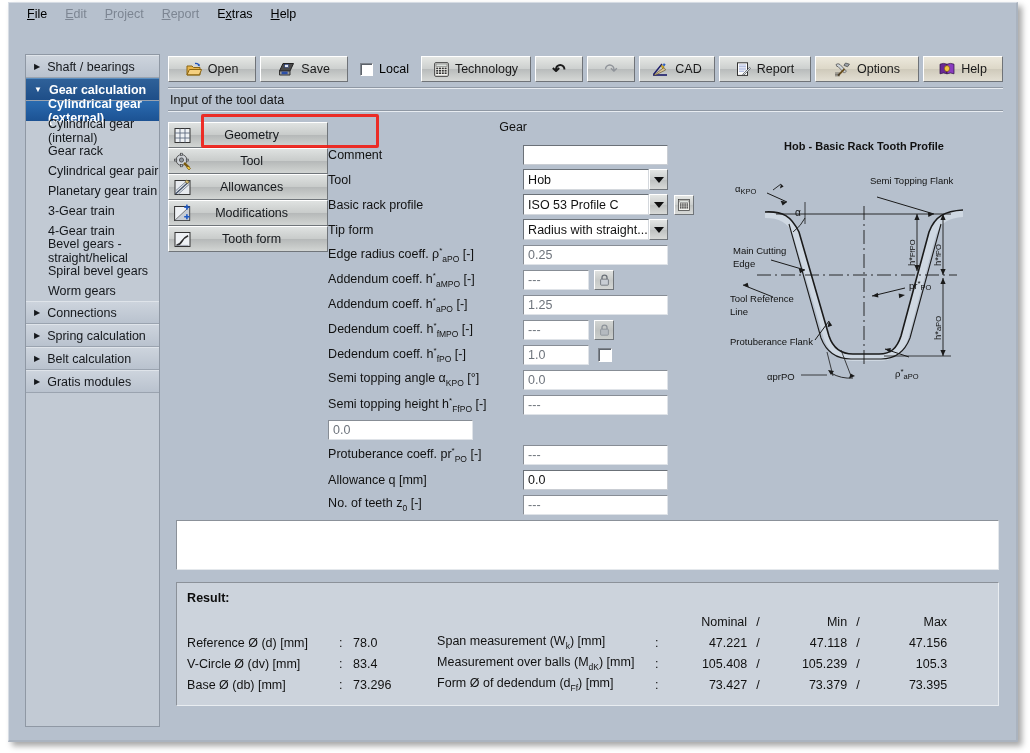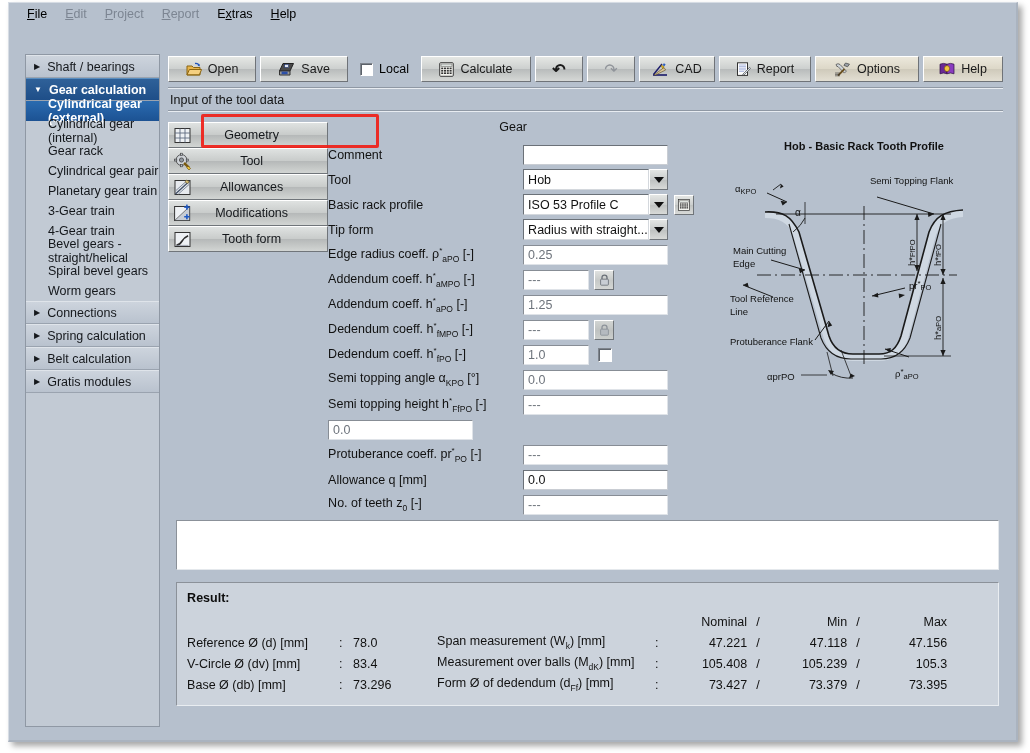--- a/index.html
+++ b/index.html
@@ -330,21 +330,21 @@
                 <rect x="2.2" y="8" width="2" height="1.6"></rect>
                 <rect x="5" y="8" width="2" height="1.6"></rect>
                 <rect x="7.8" y="8" width="2" height="1.6"></rect>
                 <rect x="10.6" y="8" width="2" height="1.6"></rect>
                 <rect x="2.2" y="10.4" width="2" height="1.6"></rect>
                 <rect x="5" y="10.4" width="2" height="1.6"></rect>
                 <rect x="7.8" y="10.4" width="2" height="1.6"></rect>
                 <rect x="10.6" y="10.4" width="2" height="1.6"></rect>
               </g>
             </svg>
-          <span>Calculate</span>
+          <span>Technology</span>
         </div>
         <div class="tbtn arrow" style="width:48px;">
           <span style="font-size:16px;font-weight:bold;">↶</span>
         </div>
         <div class="tbtn arrow disabled" style="width:48px;">
           <span style="font-size:16px;">↷</span>
         </div>
         <div class="tbtn" style="width:76px;">
           <svg width="17" height="15" viewBox="0 0 17 15">
               <path d="M1 13h14" stroke="#1a1a6a" stroke-width="1.6"></path>

